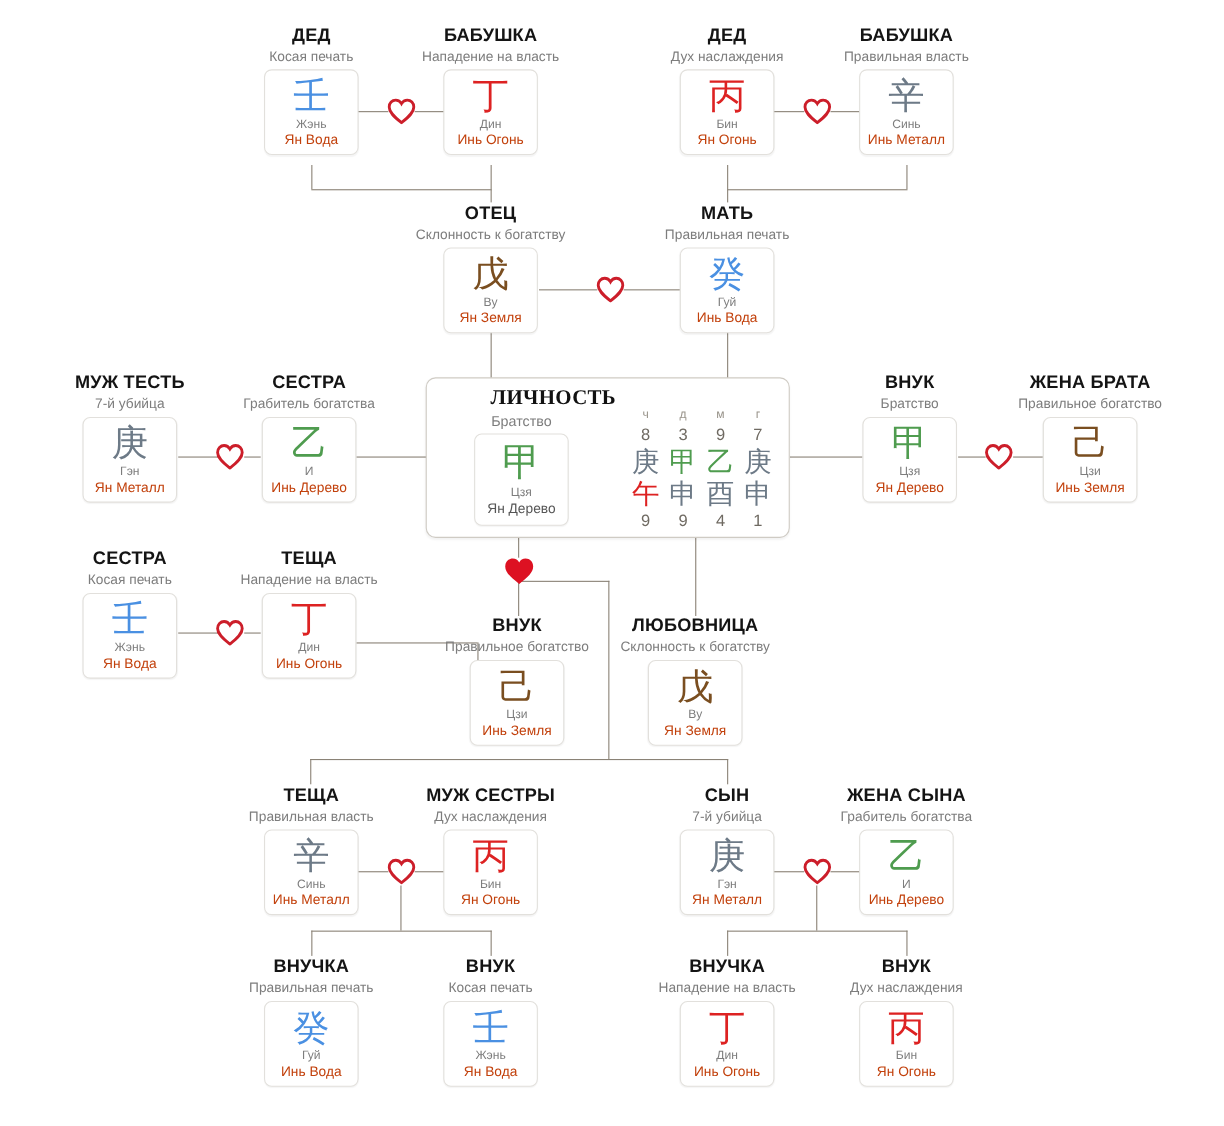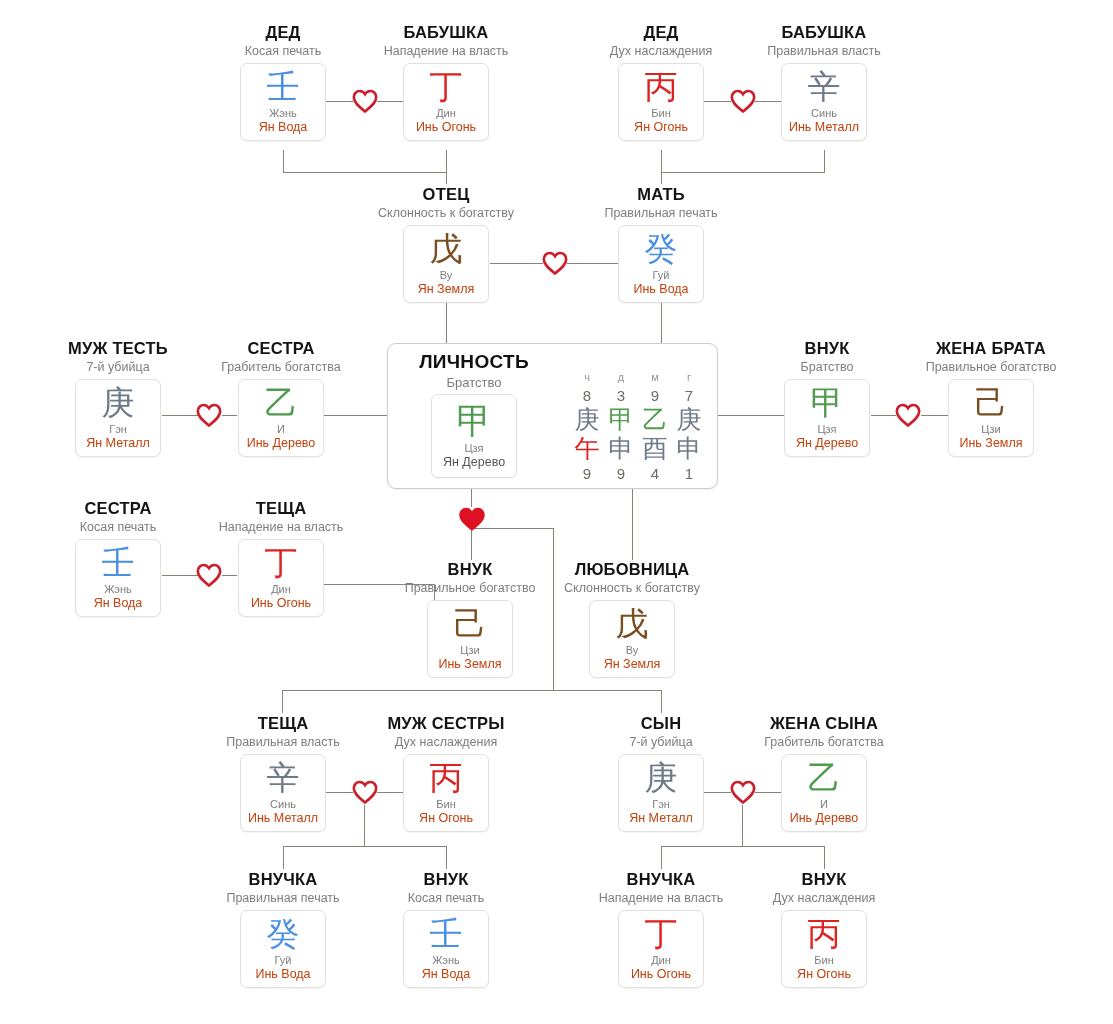--- a/index.html
+++ b/index.html
@@ -54,22 +54,22 @@
   .heart svg{display:block;width:26px;height:24px;}
 
   
   #personality{
     position:absolute;left:387px;top:343px;width:331px;height:146px;
     border:1px solid #cfcbc4;border-radius:9px;background:#fff;
     box-shadow:0 1px 2px rgba(0,0,0,.05);
     box-sizing:border-box;
   }
   #personality .ptitle{
-    position:absolute;left:0;top:7px;width:172px;text-align:center;
-    font-size:19px;font-weight:700;color:#111;letter-spacing:.3px;
+    position:absolute;left:0;top:7px;width:172px;text-align:right;
+    font-size:19px;font-weight:700;color:#111;letter-spacing:.3px;font-family:Liberation Serif, serif;
   }
   #personality .psub{
     position:absolute;left:0;top:31px;width:172px;text-align:center;
     font-size:13px;color:#7d7d7d;
   }
   #personality .pcard{
     position:absolute;left:43px;top:50px;width:86px;height:84px;
     border:1px solid #e2e0dc;border-radius:7px;background:#fff;
     box-shadow:0 1px 1px rgba(0,0,0,.045);
     display:flex;flex-direction:column;align-items:center;padding-top:5px;

